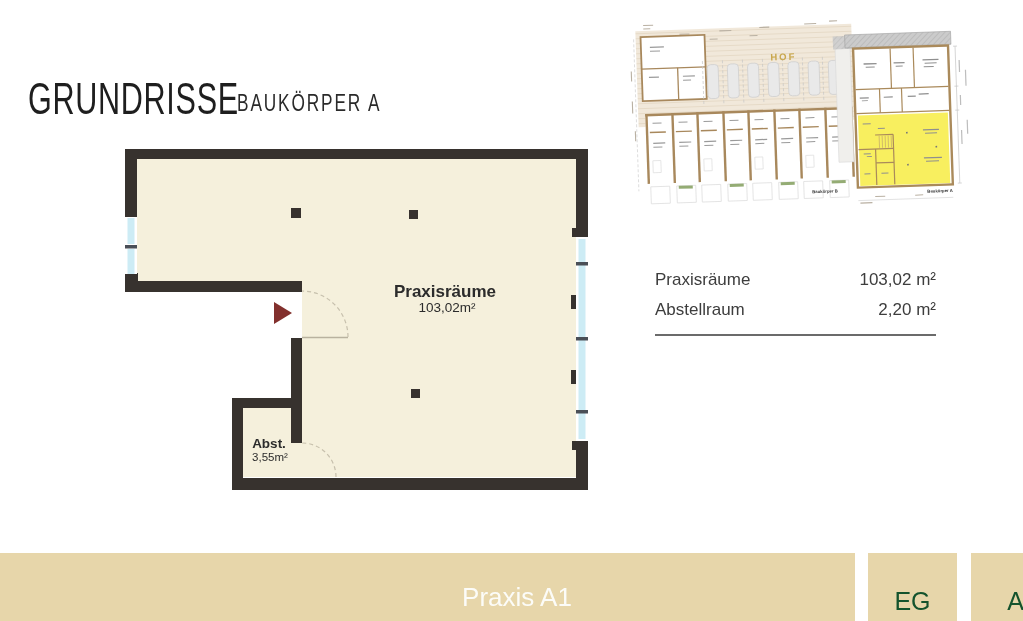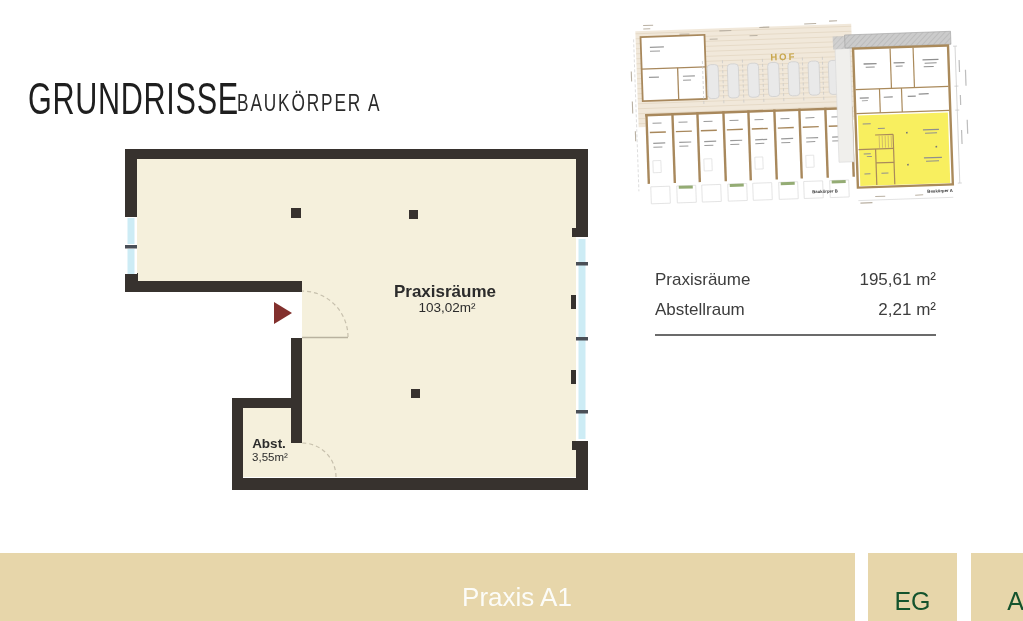--- a/index.html
+++ b/index.html
@@ -326,25 +326,25 @@
       </g>
       <line x1="233" y1="197" x2="328" y2="197" stroke="#cfcfcf" stroke-width="0.6"></line>
     </g>
     <text x="315" y="191.5" class="bk-label">Baukörper A</text>
   </g>
 </svg>
 
 <div class="area-table">
   <div class="area-row">
     <span>Praxisräume</span>
-    <span>195,61 m²</span>
+    <span>103,02 m²</span>
   </div>
   <div class="area-row">
     <span>Abstellraum</span>
-    <span>2,21 m²</span>
+    <span>2,20 m²</span>
   </div>
   <hr class="area-divider">
 </div>
 
 <div class="footer">
   <div class="footer-seg footer-seg-main"></div>
   <div class="footer-seg footer-seg-floor">
     <span>EG</span>
   </div>
   <div class="footer-seg footer-seg-building">

